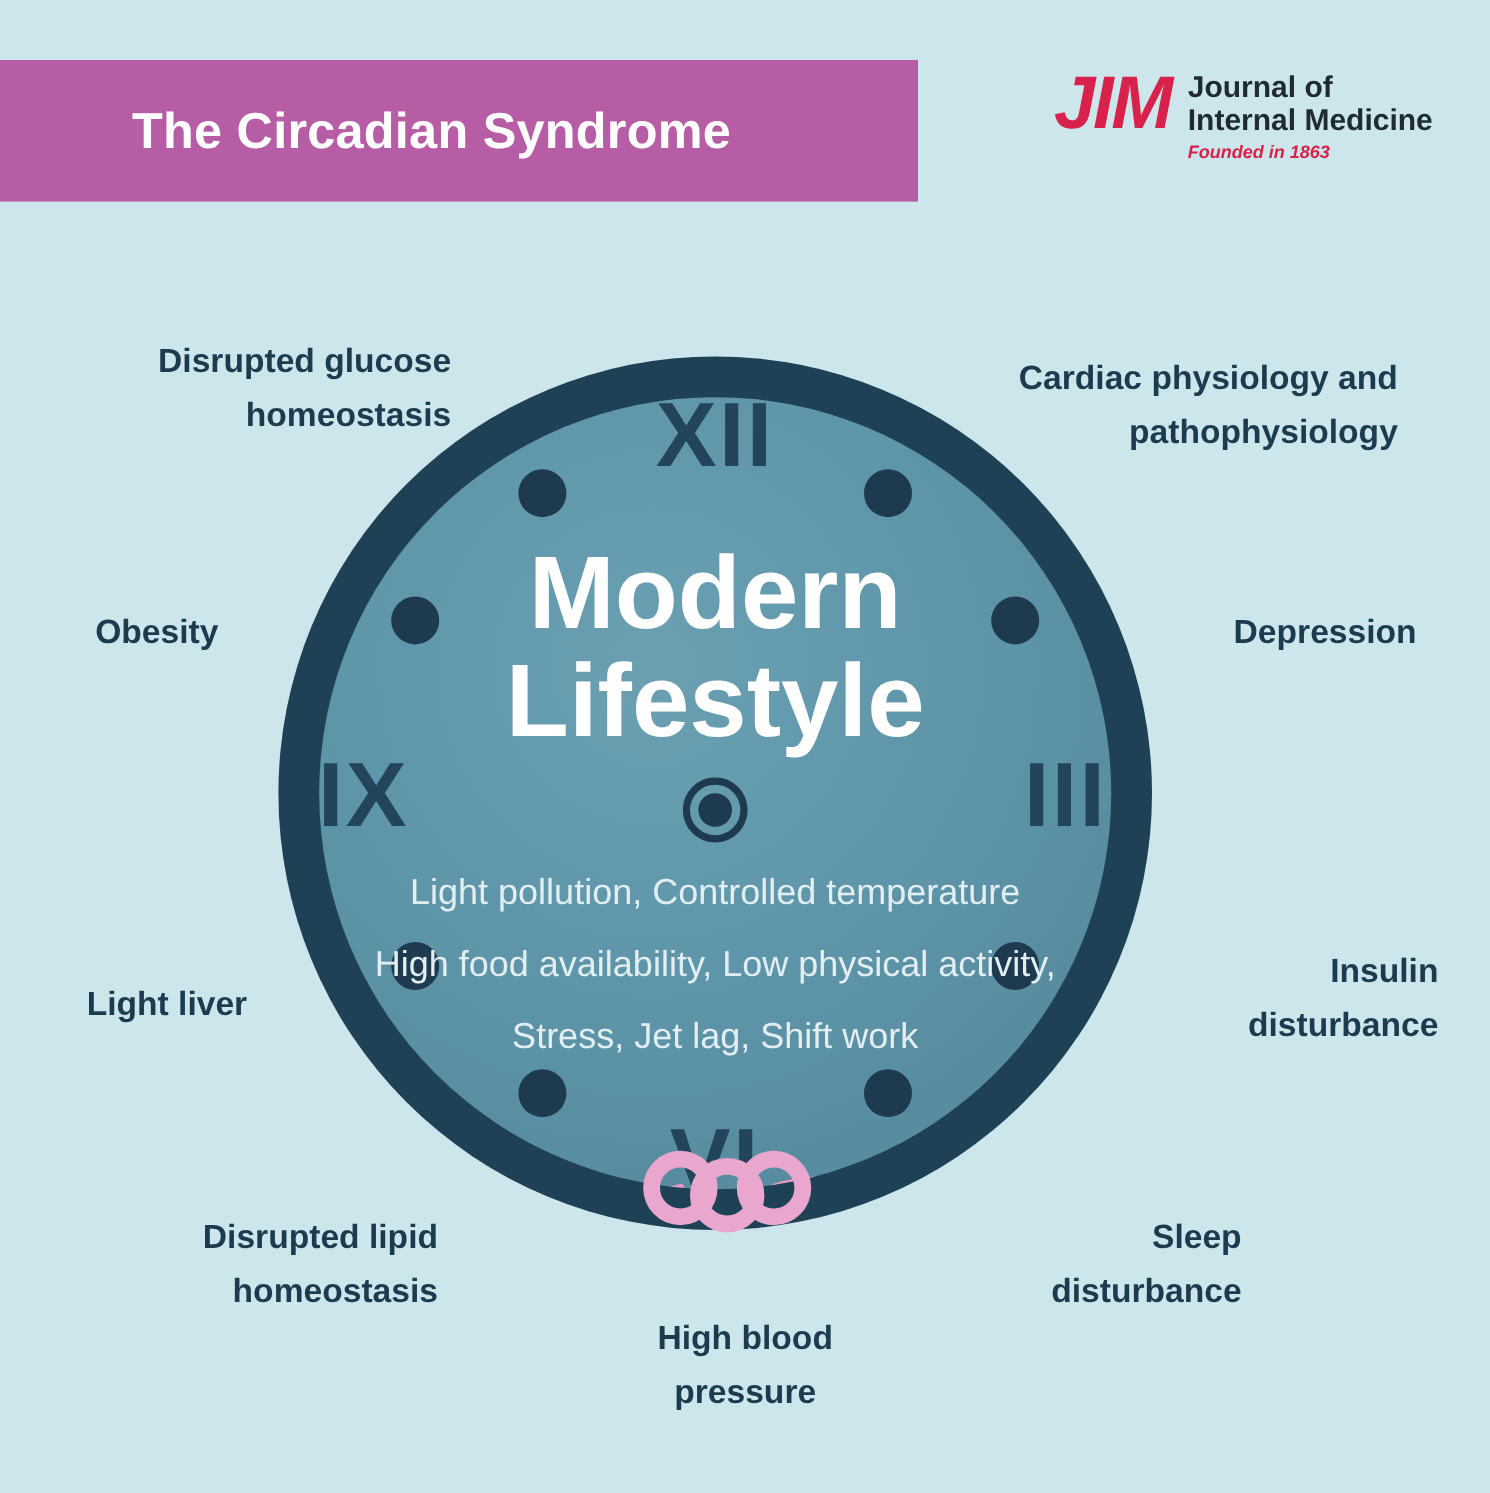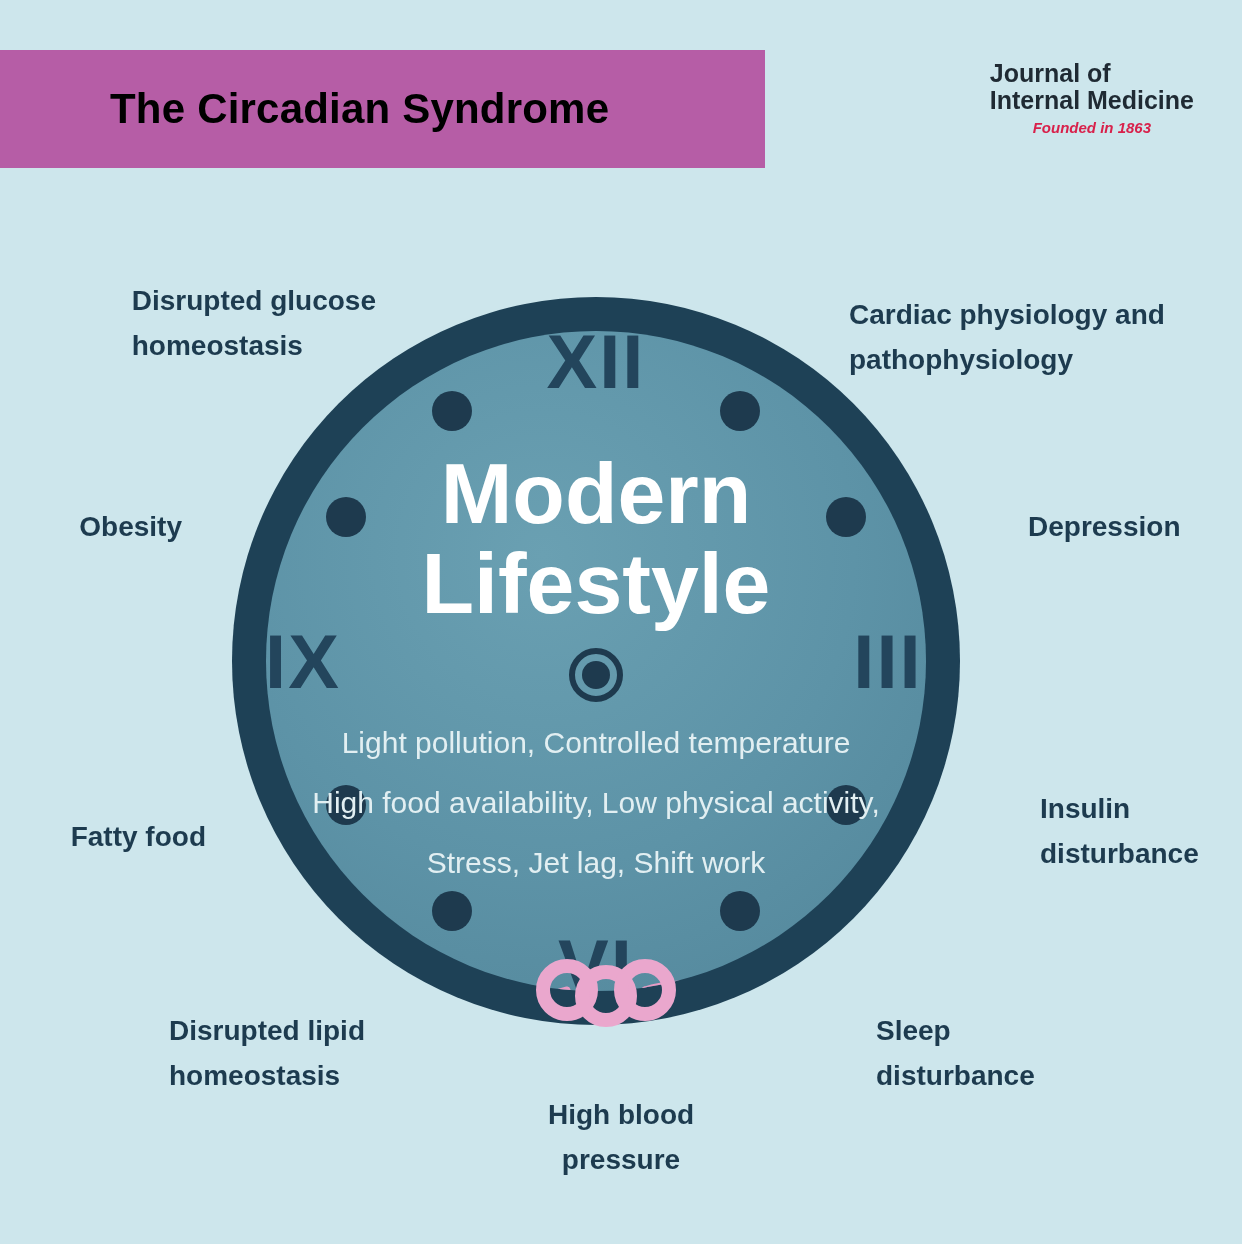--- a/index.html
+++ b/index.html
@@ -20,21 +20,21 @@
     position: absolute;
     left: 0;
     top: 50px;
     width: 765px;
     height: 118px;
     background: #b65da6;
     display: flex;
     align-items: center;
   }
   #title-text {
-    color: #000000;
+    color: #ffffff;
     font-size: 42px;
     font-weight: 600;
     letter-spacing: 0.2px;
     margin-left: 110px;
     white-space: nowrap;
   }
 
   
   #logo {
     position: absolute;
@@ -63,21 +63,20 @@
     line-height: 1.08;
     white-space: nowrap;
   }
   #logo-founded {
     color: #d8214b;
     font-size: 15px;
     font-weight: 700;
     font-style: italic;
     margin-top: 5px;
     white-space: nowrap;
-    text-align: center;
   }
 
   
   #clock-wrap {
     position: absolute;
     left: 203px;
     top: 268px;
     width: 786px;
     height: 786px;
   }
@@ -110,40 +109,41 @@
   .outer-label {
     position: absolute;
     color: #1d3b4f;
     font-size: 28px;
     font-weight: 700;
     line-height: 1.62;
     white-space: pre-line;
   }
   .lbl-left   { text-align: right; }
   .lbl-right  { text-align: left; }
-  .lbl-center { text-align: left; }
+  .lbl-center { text-align: right; }
 
   #label-glucose      { right: 866px; top: 278px; }
   #label-obesity      { right: 1060px; top: 504px; text-align: right; }
   #label-fatty-liver  { right: 1036px; top: 814px; }
   #label-lipid        { right: 877px; top: 1008px; }
   #label-bp           { left: 0; right: 0; top: 1092px; text-align: center; }
   #label-sleep        { left: 876px; top: 1008px; }
   #label-insulin      { left: 1040px; top: 786px; }
   #label-depression   { left: 1028px; top: 504px; }
   #label-cardiac      { left: 849px; top: 278px; margin-top: 14px; }
 </style>
 </head>
 <body>
 
 <div id="title-banner">
   <div id="title-text">The Circadian Syndrome</div>
 </div>
 
 <div id="logo">
+  <div id="logo-jim">JIM</div>
   <div id="logo-right">
     <div class="logo-line">Journal of</div>
     <div class="logo-line">Internal Medicine</div>
     <div id="logo-founded">Founded in 1863</div>
   </div>
 </div>
 
 <div id="clock-wrap">
   <svg id="clock-svg" width="786" height="786" viewBox="0 0 786 786" xmlns="http://www.w3.org/2000/svg">
     <defs>
@@ -210,21 +210,21 @@
       <circle cx="442" cy="722" r="24" fill="none" stroke="#eaa7cd" stroke-width="14"></circle>
     </g>
   </svg>
 </div>
 
 <div class="outer-label lbl-center" id="label-glucose">Disrupted glucose
 homeostasis</div>
 
 <div class="outer-label lbl-right" id="label-obesity">Obesity</div>
 
-<div class="outer-label lbl-right" id="label-fatty-liver">Fatty food</div>
+<div class="outer-label lbl-right" id="label-fatty-liver">Light liver</div>
 
 <div class="outer-label lbl-center" id="label-lipid">Disrupted lipid
 homeostasis</div>
 
 <div class="outer-label lbl-center" id="label-bp">High blood
 pressure</div>
 
 <div class="outer-label lbl-center" id="label-sleep">Sleep
 disturbance</div>
 

